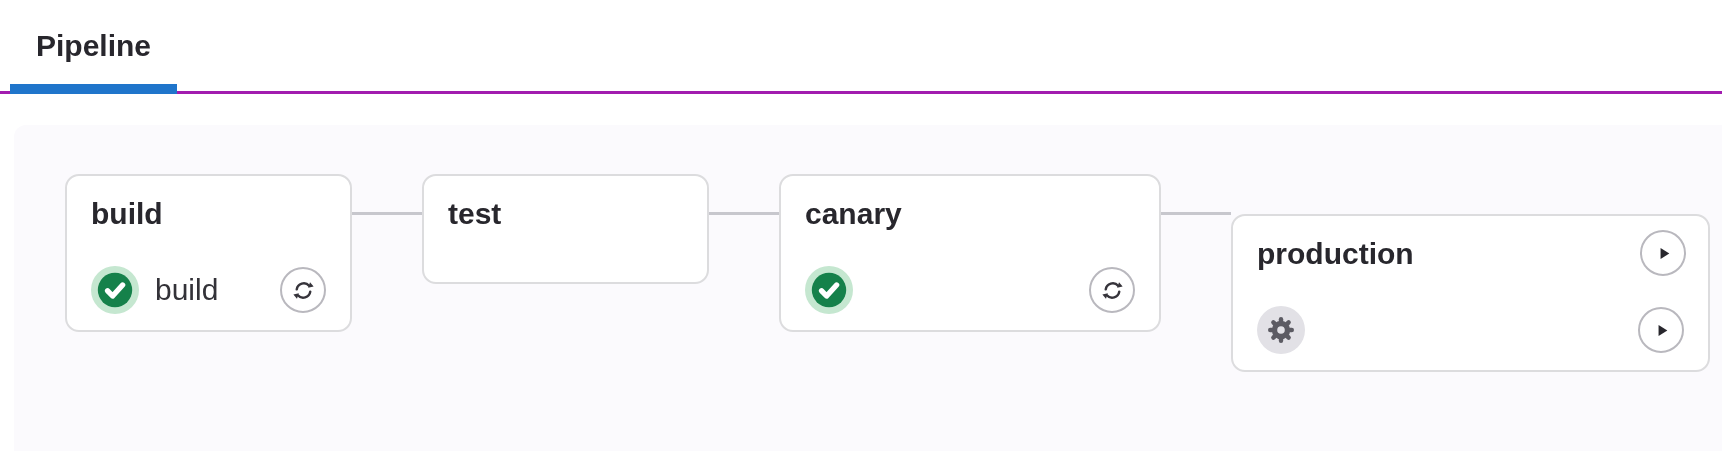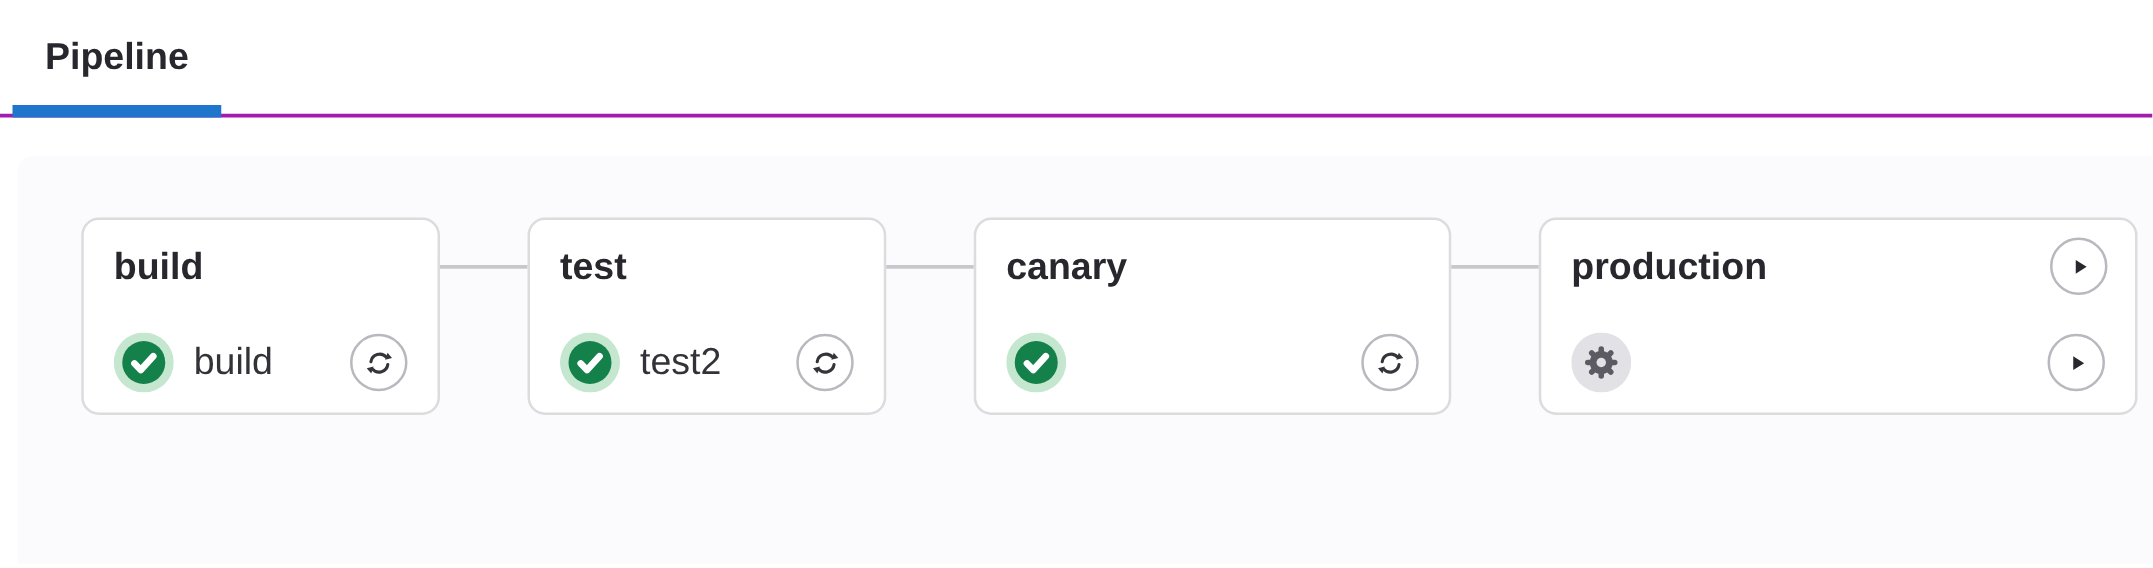--- a/index.html
+++ b/index.html
@@ -81,21 +81,21 @@
   .stage-card{
     position:relative;
     background:#ffffff;
     border:2px solid var(--card-border);
     border-radius:14px;
     padding:22px 24px 16px 24px;
   }
   .stage:nth-of-type(1) .stage-card,
   .stage:nth-of-type(2) .stage-card{min-width:287px;}
   .stage:nth-of-type(3) .stage-card{min-width:382px;}
-  .stage:nth-of-type(4) .stage-card{min-width:479px;}
+  .stage:nth-of-type(4) .stage-card{min-width:479px;margin-top:40px;}
 
   .stage-title{
     margin:0;
     font-size:30px;line-height:32px;font-weight:bold;
     color:var(--text-primary);
   }
   .jobs{margin-top:36px;}
   .job-row{
     display:flex;align-items:center;gap:16px;
     height:48px;
@@ -171,42 +171,20 @@
 </div>
     </div>
   </div>
 
   <div class="stage">
     <div class="connector"></div>
     <div class="stage-card">
       <h3 class="stage-title">test</h3>
       <div class="jobs">
 
-  <div class="job-row">
-    <span class="status-icon">
-  <svg viewBox="0 0 24 24" aria-hidden="true">
-    <circle cx="12" cy="12" r="12" fill="var(--success-halo)"></circle>
-    <circle cx="12" cy="12" r="8.6" fill="var(--success-green)"></circle>
-    <path d="M8.3 12.4 l2.5 2.6 l5-5.5" fill="none" stroke="#ffffff" stroke-width="2.7" stroke-linecap="round" stroke-linejoin="round"></path>
-  </svg>
-</span>
-    <span class="job-name">test2</span>
-  <button class="icon-btn">
-  <svg viewBox="0 0 24 24" width="27" height="27" aria-hidden="true">
-    <g stroke="#36343b" stroke-width="2.2" fill="none" stroke-linecap="round">
-      <path d="M6 11 A6.3 6.3 0 0 1 17 7.8"></path>
-      <path d="M18 13 A6.3 6.3 0 0 1 7 16.2"></path>
-    </g>
-    <g fill="#36343b">
-      <path d="M17.8 4.6 L21 8.4 L16.1 9.6 Z"></path>
-      <path d="M6.2 19.4 L3 15.6 L7.9 14.4 Z"></path>
-    </g>
-  </svg>
-</button>
-            </div>
 </div>
     </div>
   </div>
 
   <div class="stage">
     <div class="connector"></div>
     <div class="stage-card">
       <h3 class="stage-title">canary</h3>
       <div class="jobs">
   <div class="job-row">

